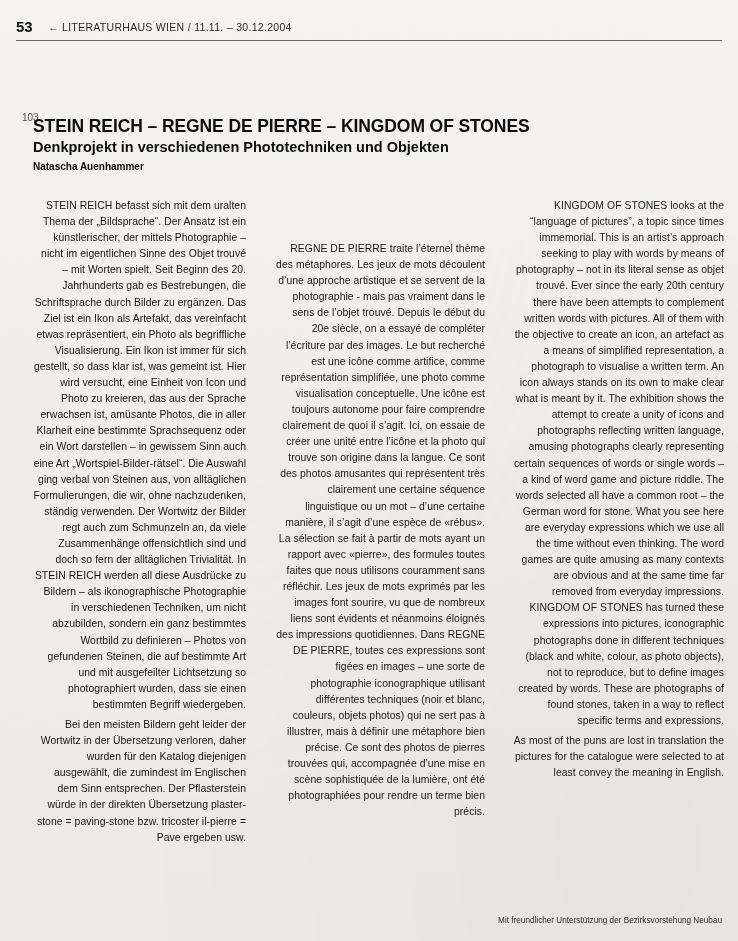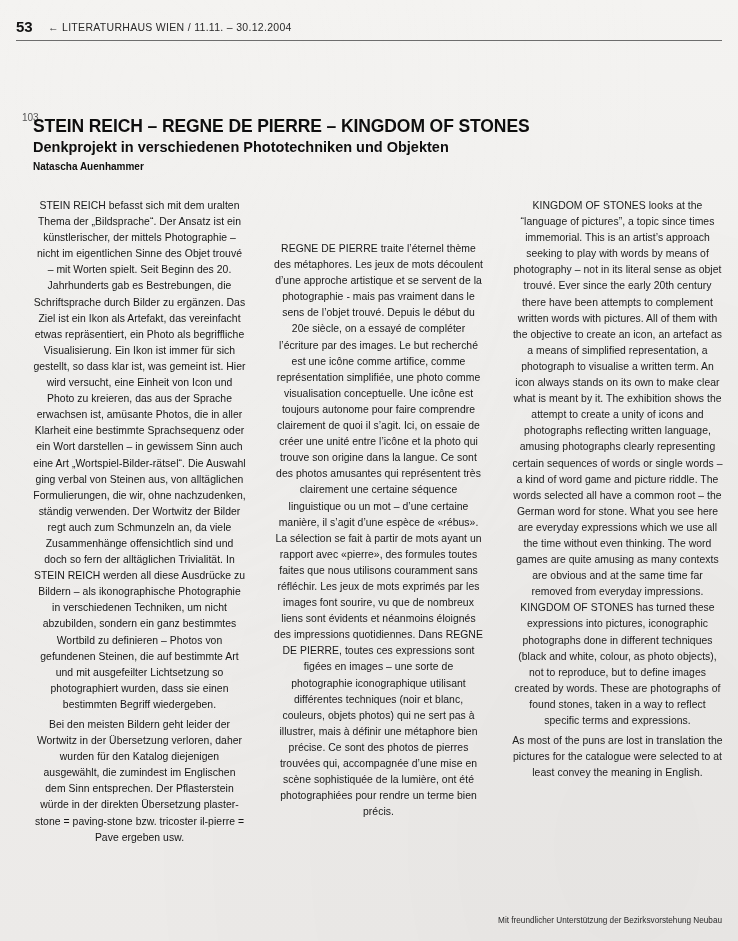--- a/index.html
+++ b/index.html
@@ -105,21 +105,21 @@
     gap: 26px;
   }
   .col {
     width: 213px;
     position: relative;
   }
   .col p {
     margin: 0;
     font-size: 10.4px;
     line-height: 16.1px;
-    text-align: center;
+    text-align: right;
     color: #171717;
     letter-spacing: 0.05px;
     hyphens: manual;
   }
   .col p + p { margin-top: 4px; }
 
   
   .col-1 p { color: #151515; }
   .col-2 p { color: #181818; margin-top: 43px; }
   .col-3 p { color: #1b1b1b; }

